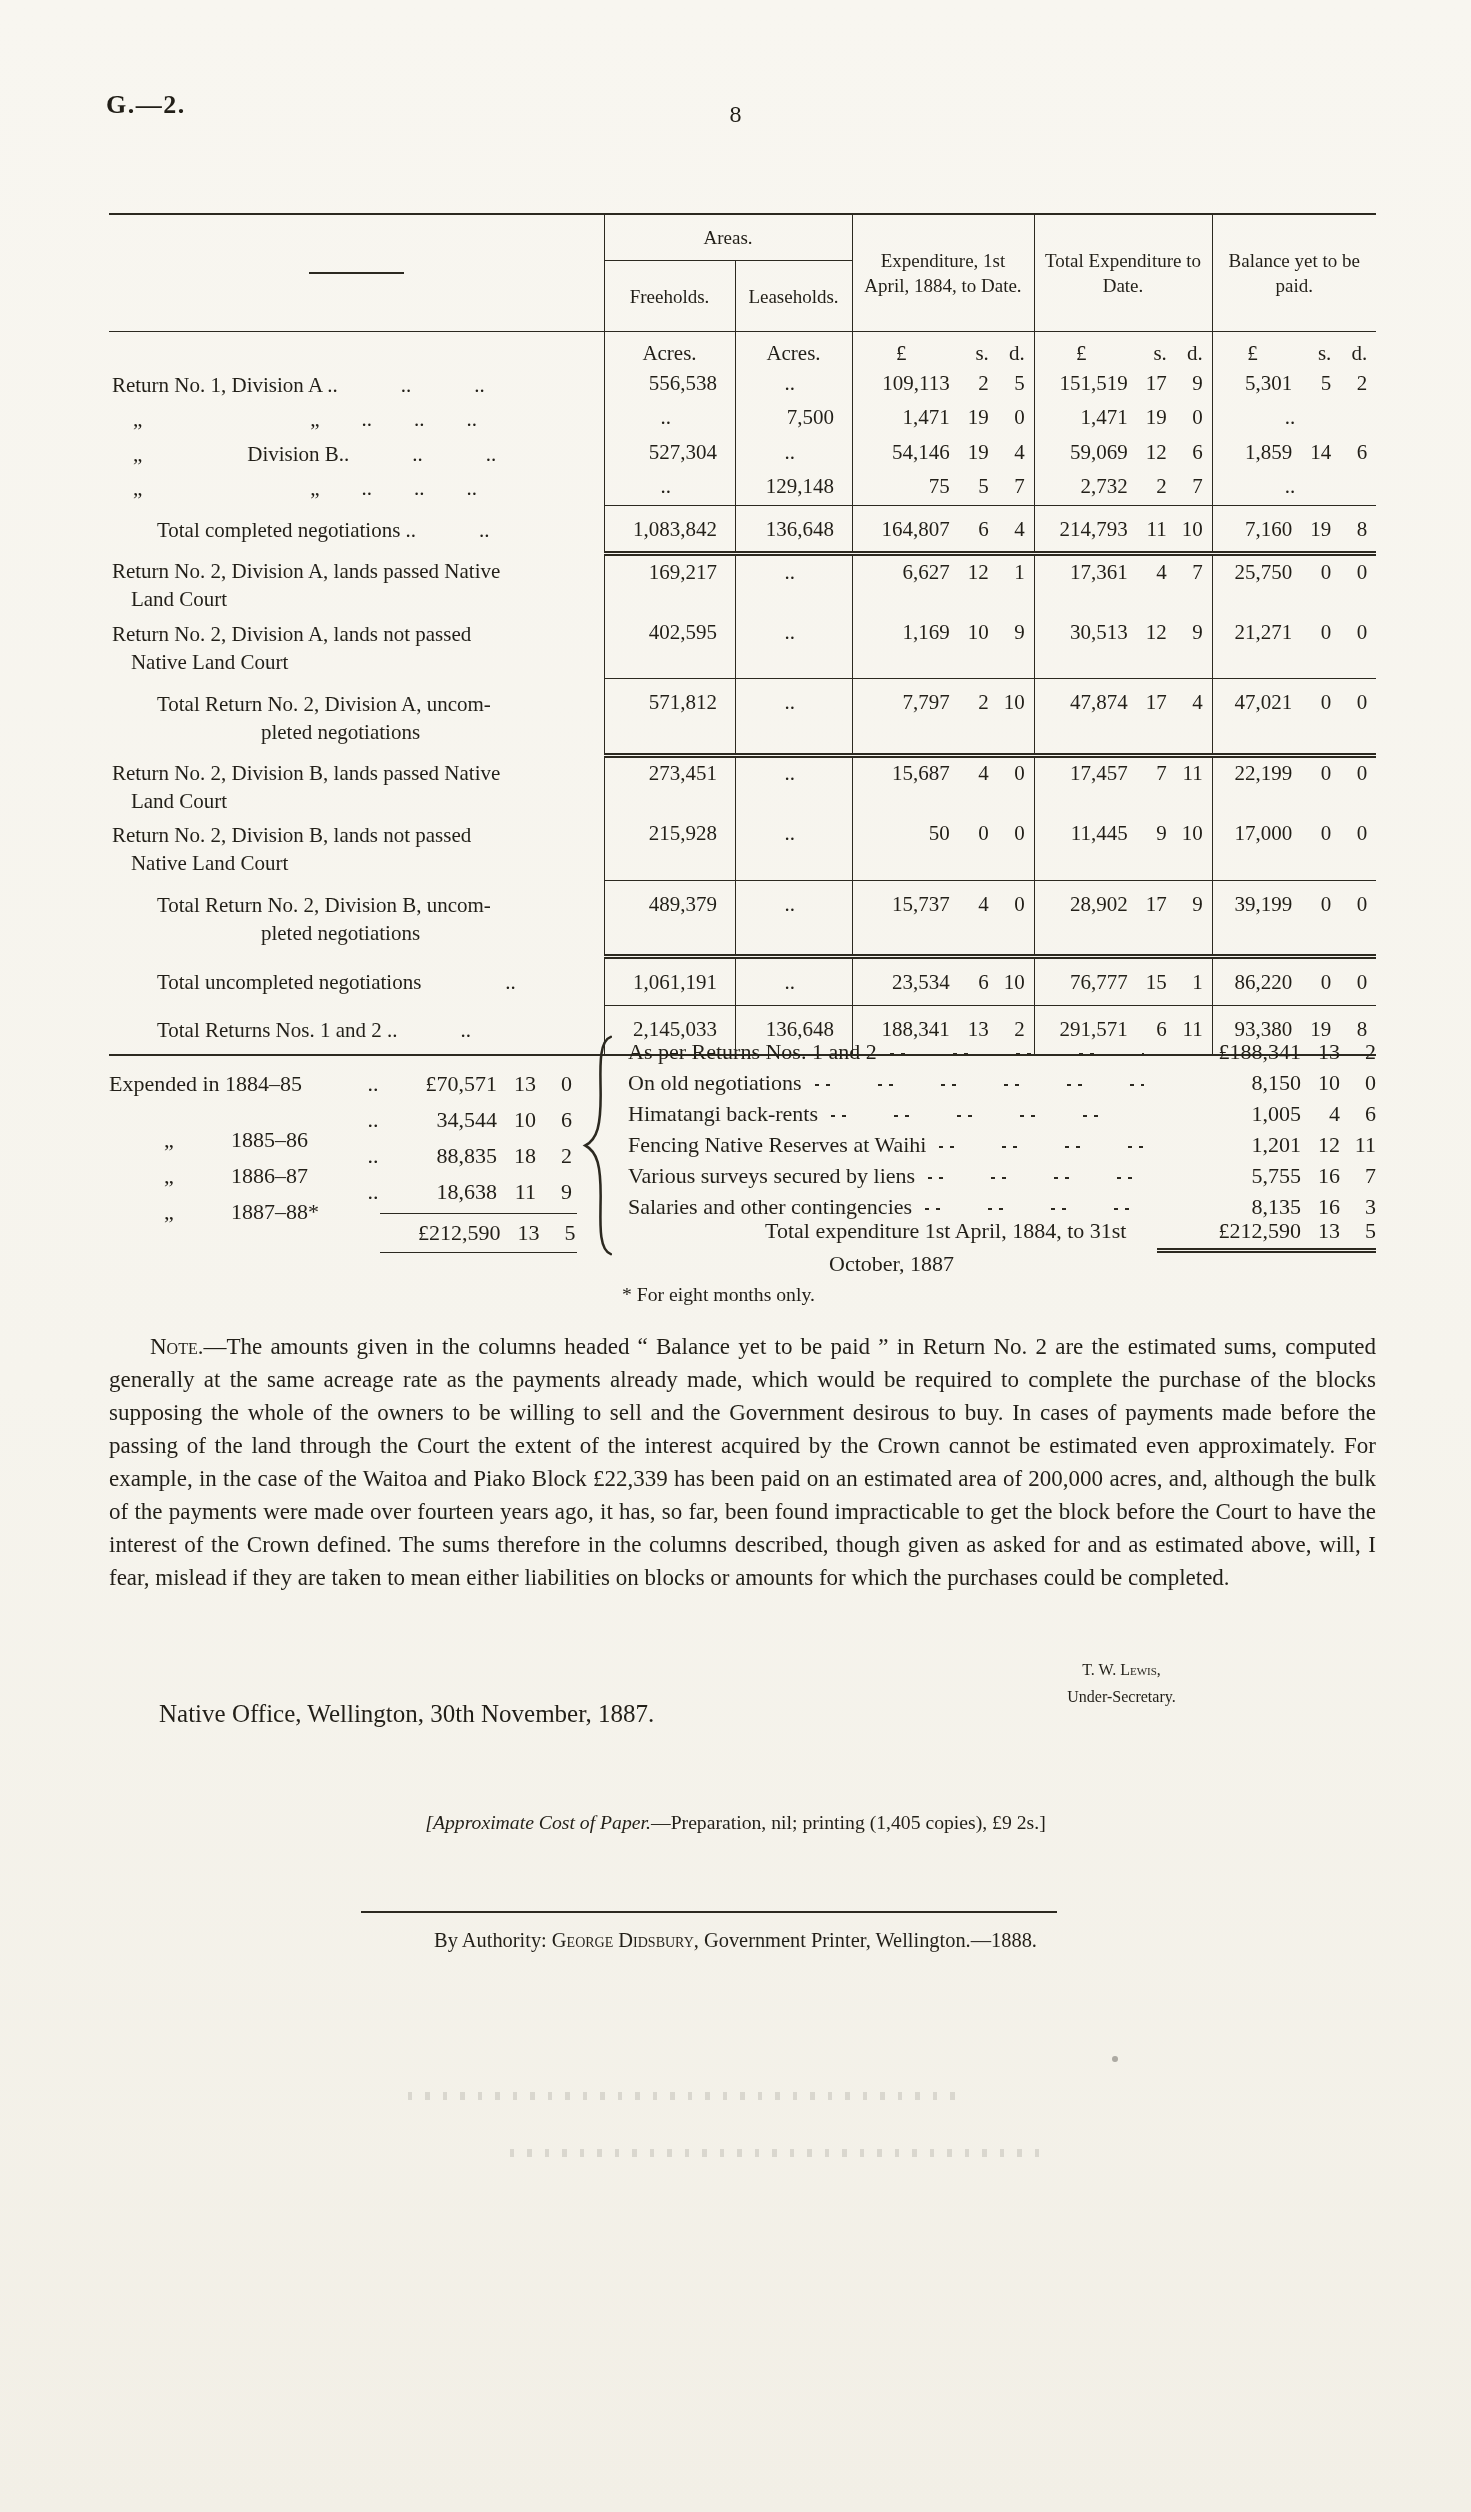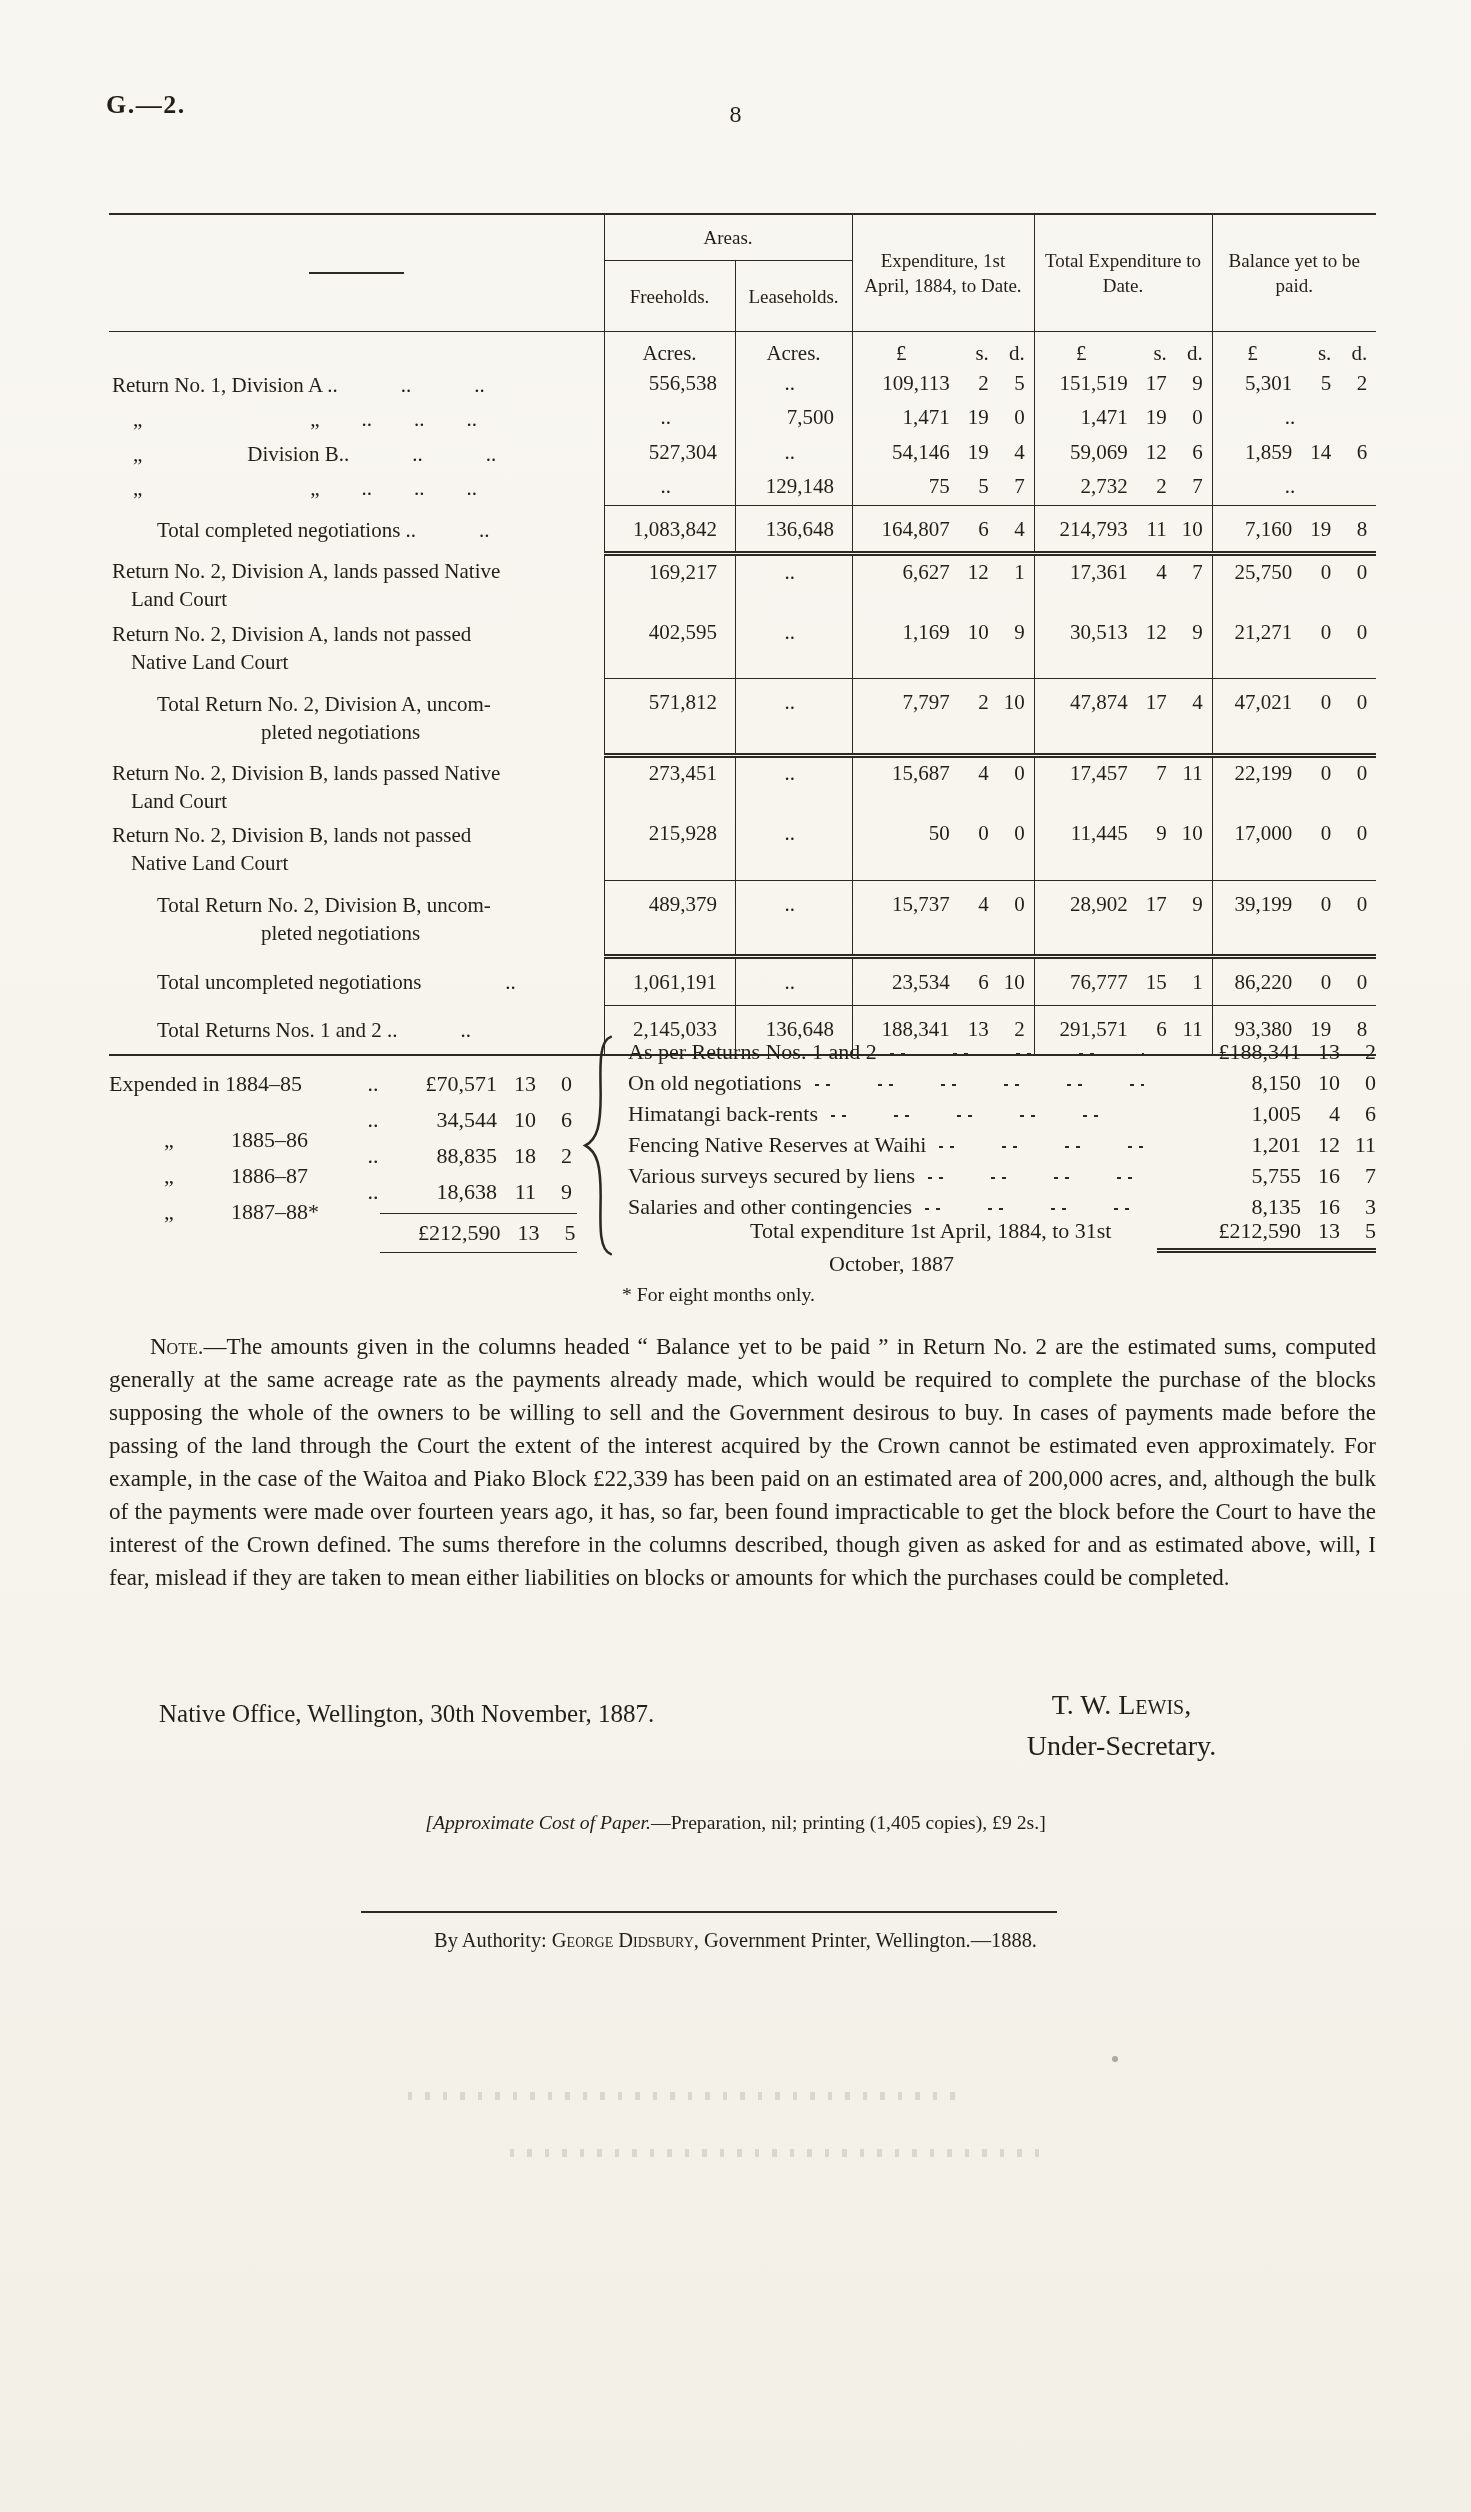--- a/index.html
+++ b/index.html
@@ -56,31 +56,31 @@
   .exp-amount{flex:1;}
   .exp-total{position:absolute;left:271px;top:176px;width:194px;border-top:1.5px solid #2c2920;
              border-bottom:1.5px solid #2c2920;padding:5.8px 1.5px;}
   .brace-wrap{position:absolute;left:471px;top:-2.9px;}
   .exp-right{position:absolute;left:519px;top:1.5px;right:0;}
   .bd-row{display:flex;align-items:baseline;height:31px;}
   .bd-label{flex:0 0 auto;}
   .leader{flex:1 1 auto;height:2.9px;align-self:center;margin:0 13px;
           background:repeating-linear-gradient(to right,#2c2920 0 3.6px,transparent 3.6px 11px,#2c2920 11px 14.6px,transparent 14.6px 63px);}
   .bd-amount{flex:0 0 219px;}
-  .grand-line{position:absolute;left:0;top:181px;right:0;display:flex;align-items:baseline;}
+  .grand-line{position:absolute;left:15px;top:181px;right:0;display:flex;align-items:baseline;}
   .gt-text{margin-left:641px;}
   .gt-amount{margin-left:auto;width:219px;border-bottom:5.8px double #2c2920;padding-bottom:4.4px;}
   .gt-line2{position:absolute;left:720px;top:214px;}
   .gt-footnote{position:absolute;left:513px;top:246px;font-size:19.7px;}
 
   
   .note{position:absolute;left:109px;top:1330px;width:1267px;font-size:23px;line-height:33px;
         text-align:justify;text-indent:41px;}
   .sc{font-variant:small-caps;}
-  .sig-block{position:absolute;left:932px;top:1661px;width:379px;text-align:center;font-size:28px;margin-top:28px;}
+  .sig-block{position:absolute;left:932px;top:1661px;width:379px;text-align:center;font-size:16px;}
   .sig-role{margin-top:8.7px;font-family:Liberation Serif, serif;}
   .office-line{position:absolute;left:159px;top:1700px;font-size:25px;}
   .cost-line{position:absolute;left:0;top:1811px;width:100%;text-align:center;font-size:19.7px;}
   .it{font-style:italic;}
   .imprint-rule{position:absolute;left:361px;top:1911px;width:696px;height:1.5px;background:#2c2920;}
   .imprint{position:absolute;left:0;top:1929px;width:100%;text-align:center;font-size:20.4px;}
 
   
   .artifact{position:absolute;opacity:0.14;filter:blur(0.7px);height:8px;
             background:repeating-linear-gradient(to right,#43413a 0 4.4px,transparent 4.4px 17.5px);}

